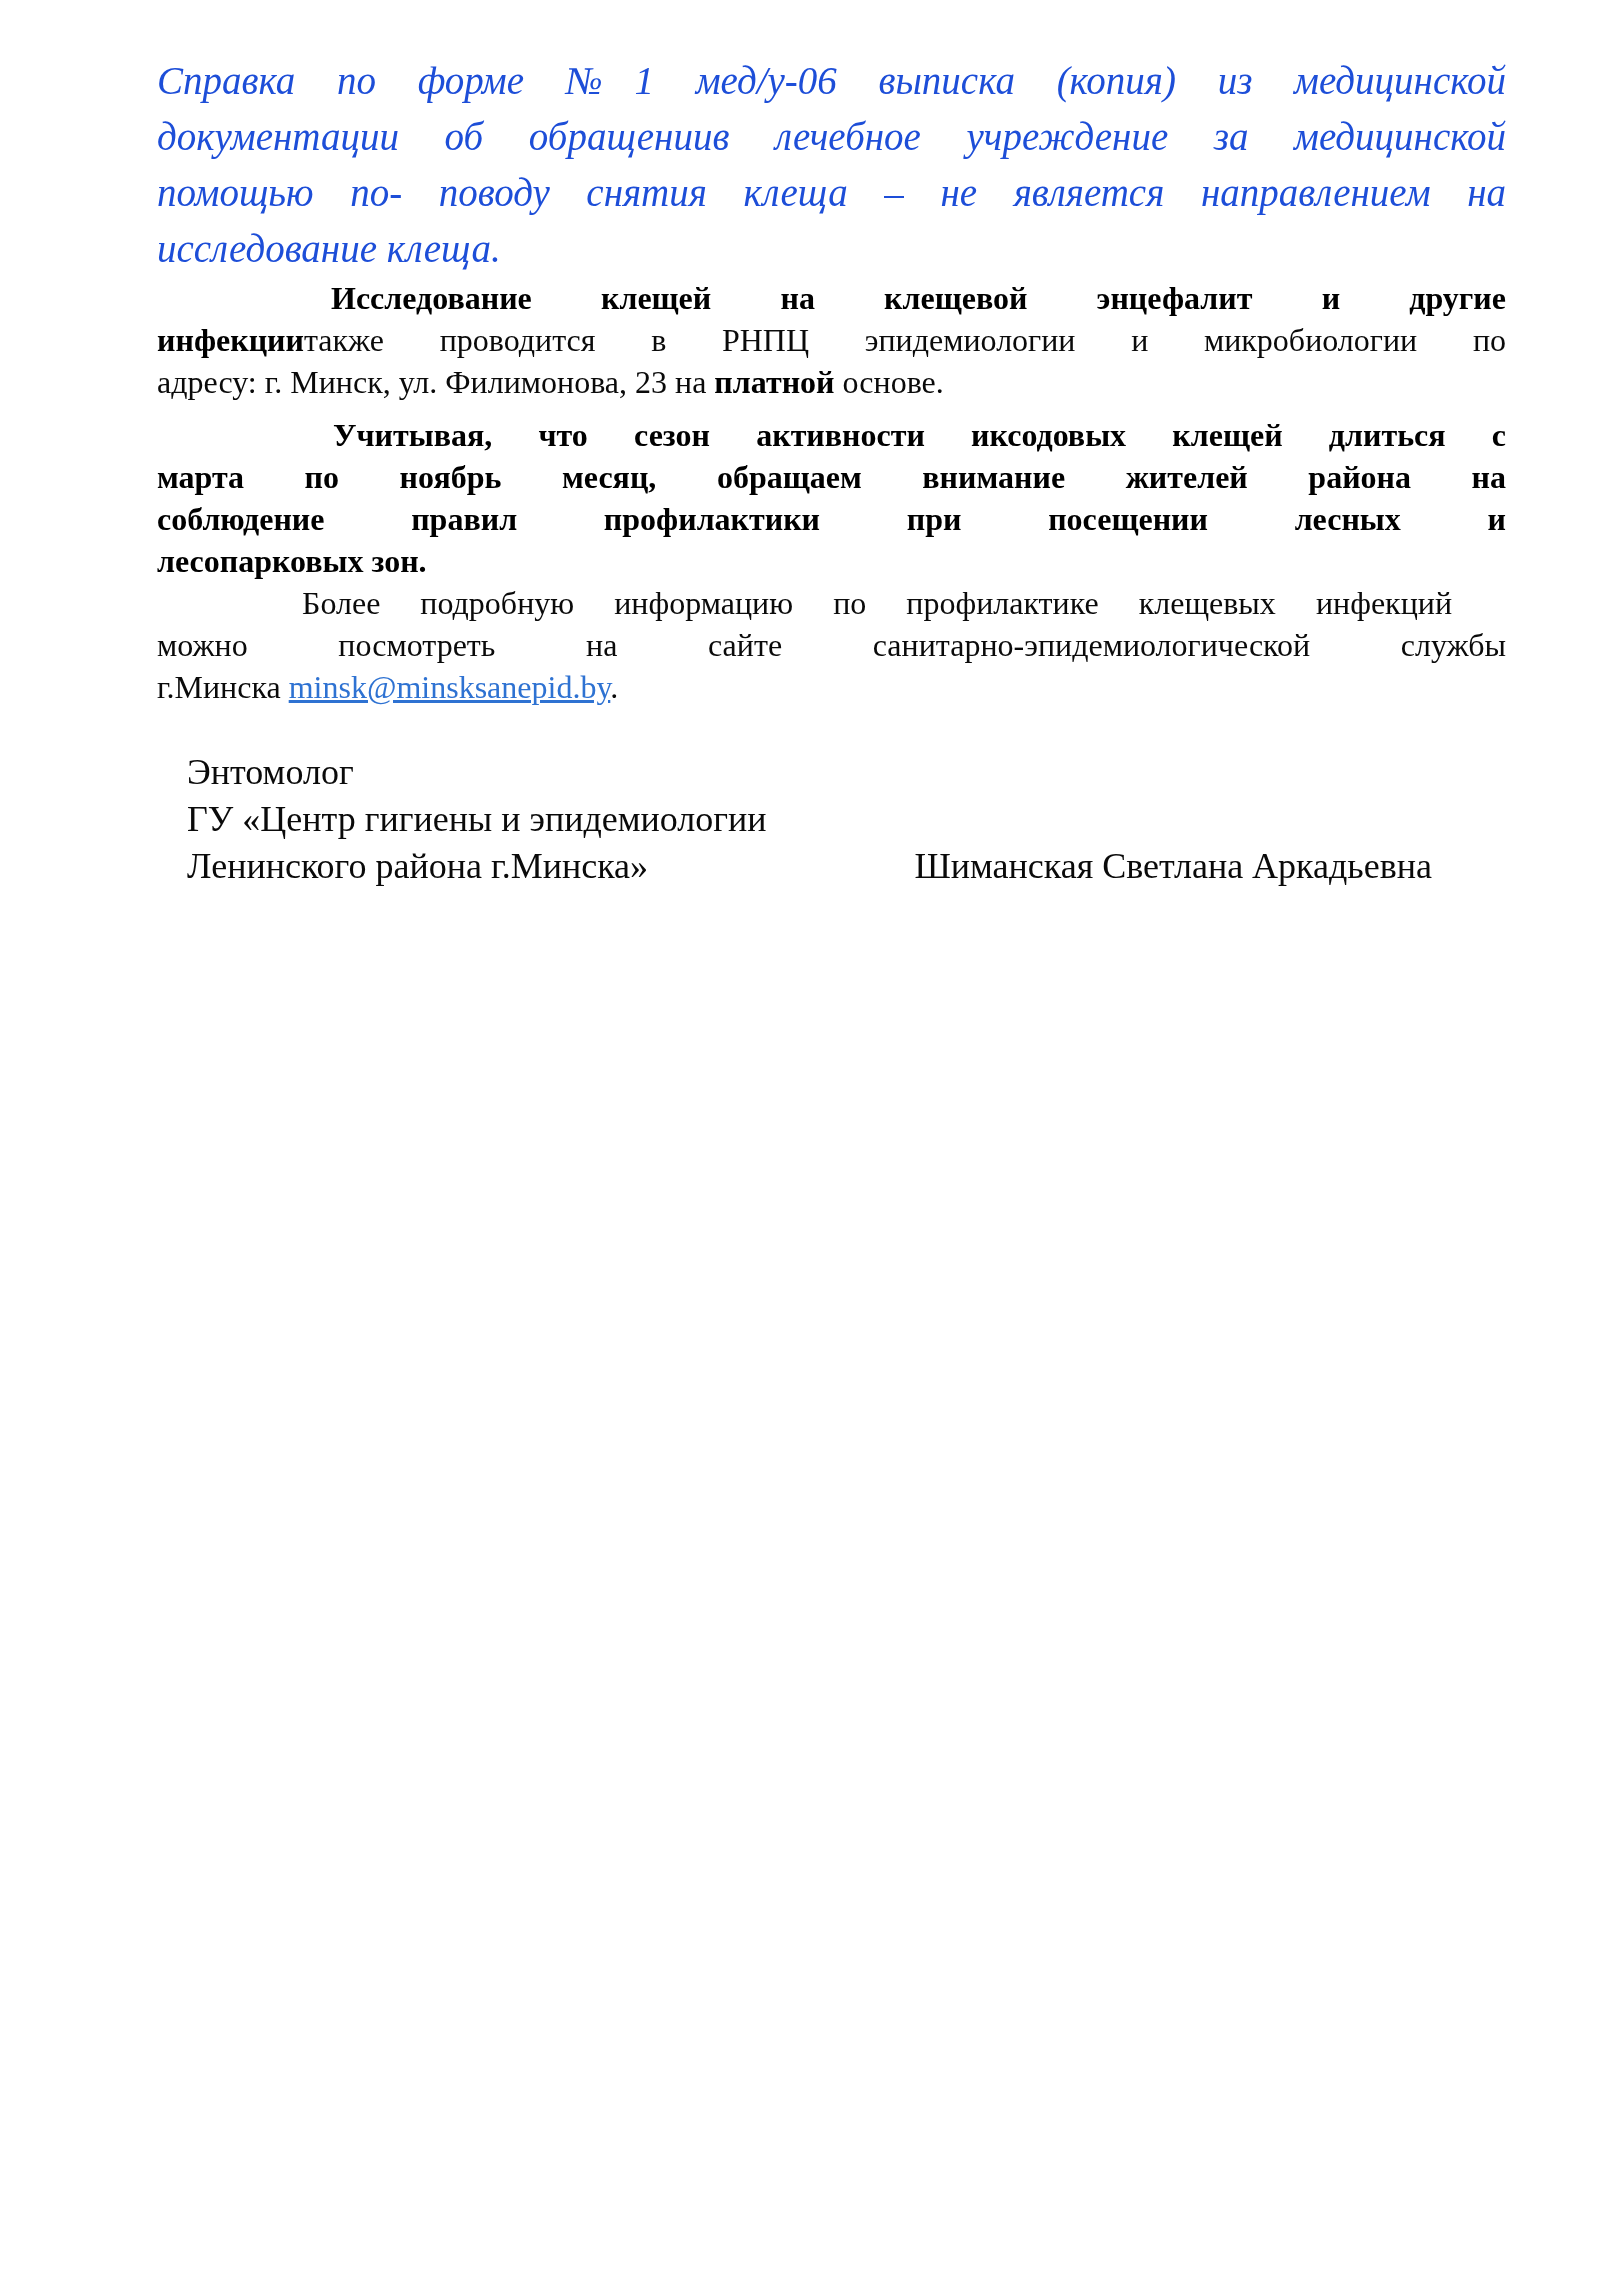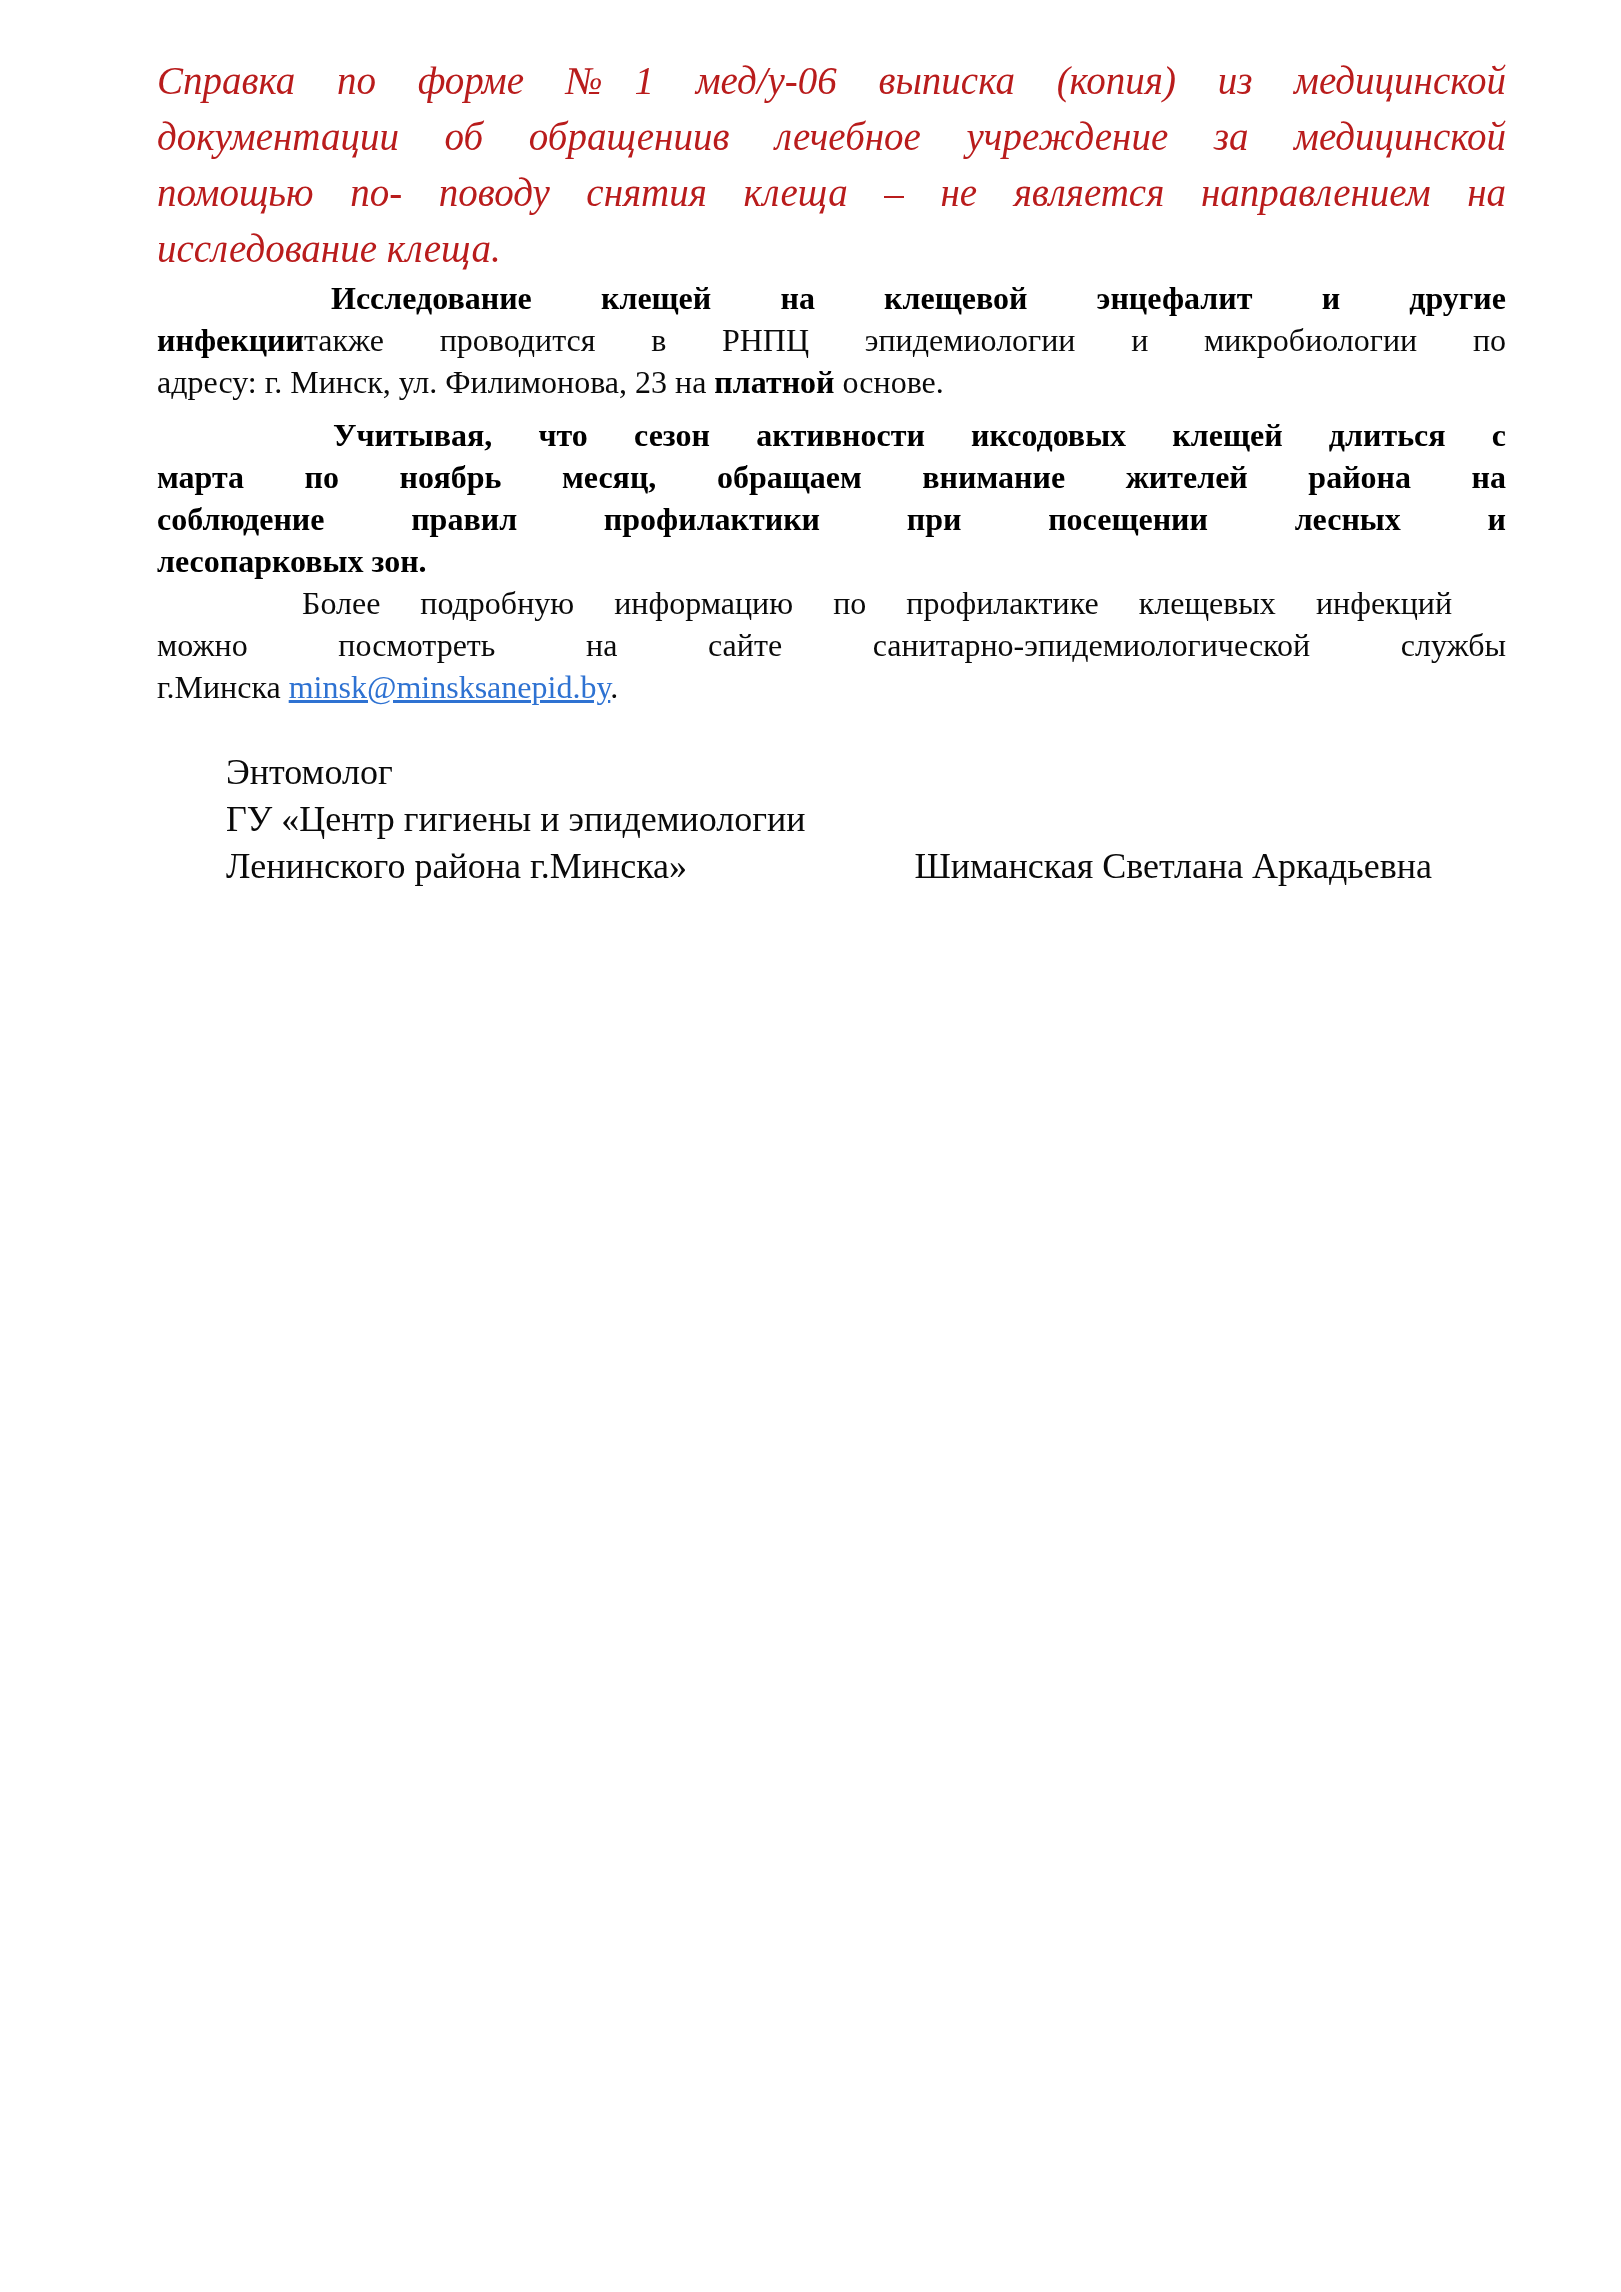--- a/index.html
+++ b/index.html
@@ -26,42 +26,42 @@
   
   .just {
     text-align: justify;
     text-align-last: justify;
   }
   
   .intro .line {
     font-style: italic;
     font-size: 39px;
     line-height: 56px;
-    color: #b91c1c;
+    color: #1d4ed8;
   }
   
   .body-para .line {
     font-size: 32px;
     line-height: 42px;
   }
   .bold { font-weight: bold; color: #000; }
   .ind-research { padding-left: 174px; }
   .ind-season  { padding-left: 176px; margin-top: 11px; }
   .ind-info    { padding-left: 145px; }
   .short-right { padding-right: 54px; }
   .link {
     color: #2e72d2;
     text-decoration: underline;
     text-decoration-color: #2e72d2;
     cursor: pointer;
   }
   
   .signature {
     margin-top: 41px;
-    margin-left: 69px;
+    margin-left: 30px;
   }
   .signature .line {
     font-size: 36px;
     line-height: 47px;
   }
   .sig-row {
     display: flex;
     align-items: baseline;
     gap: 28px;
   }

